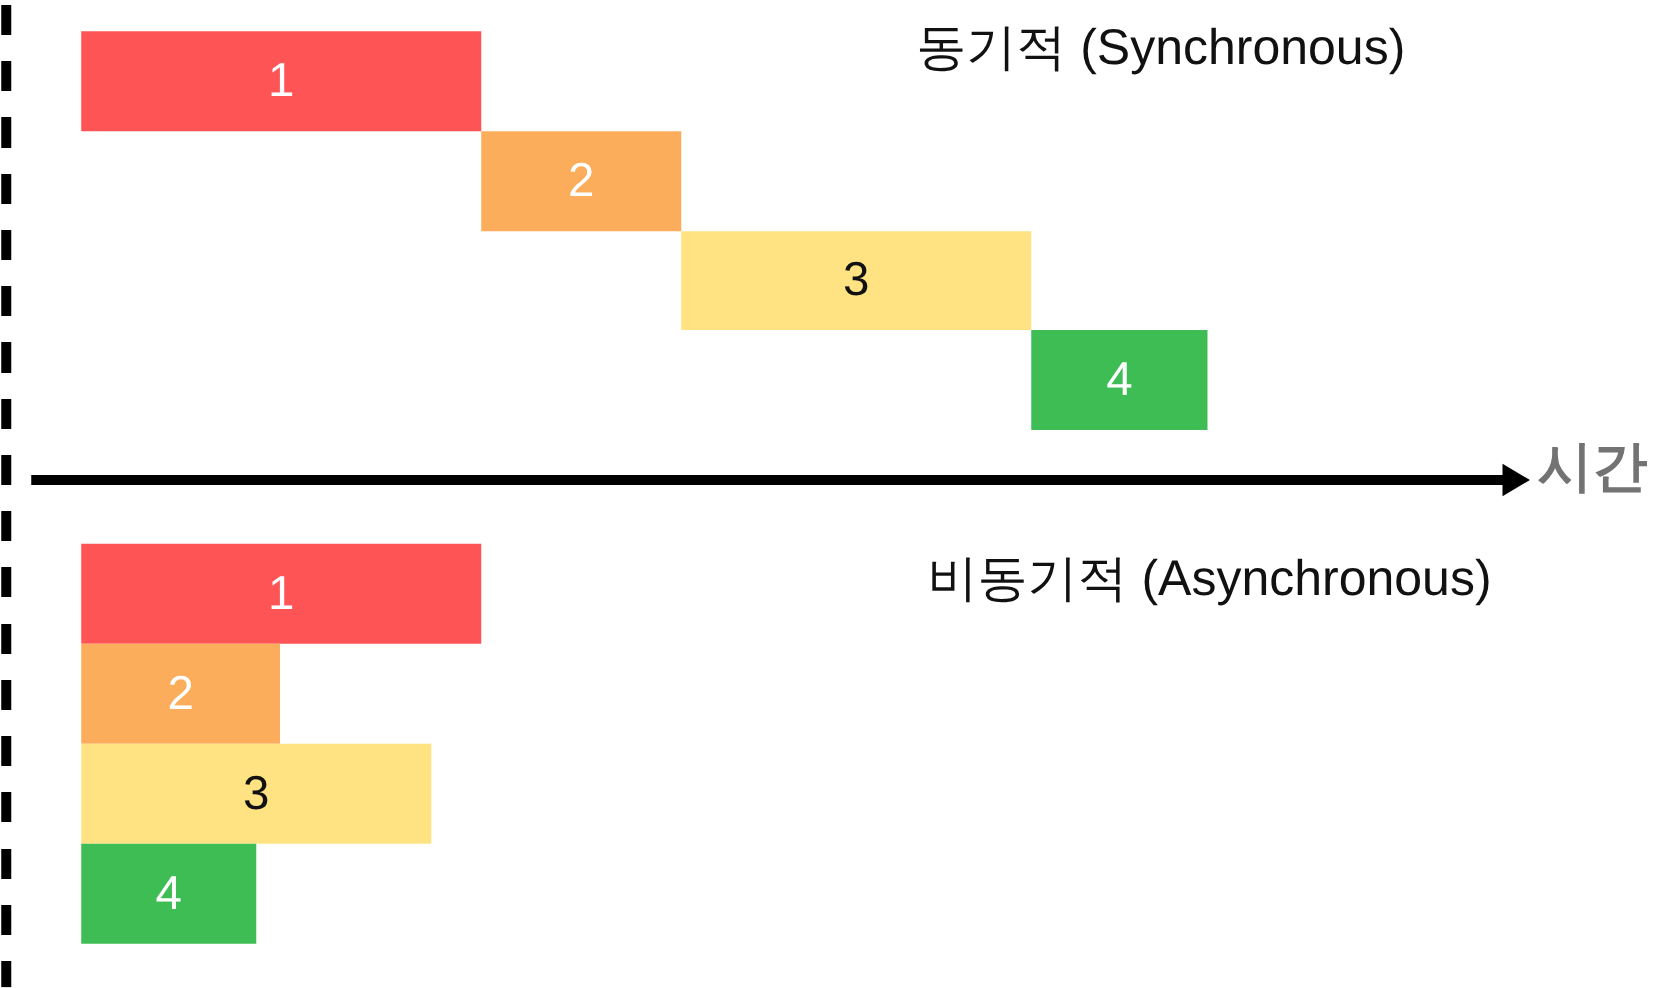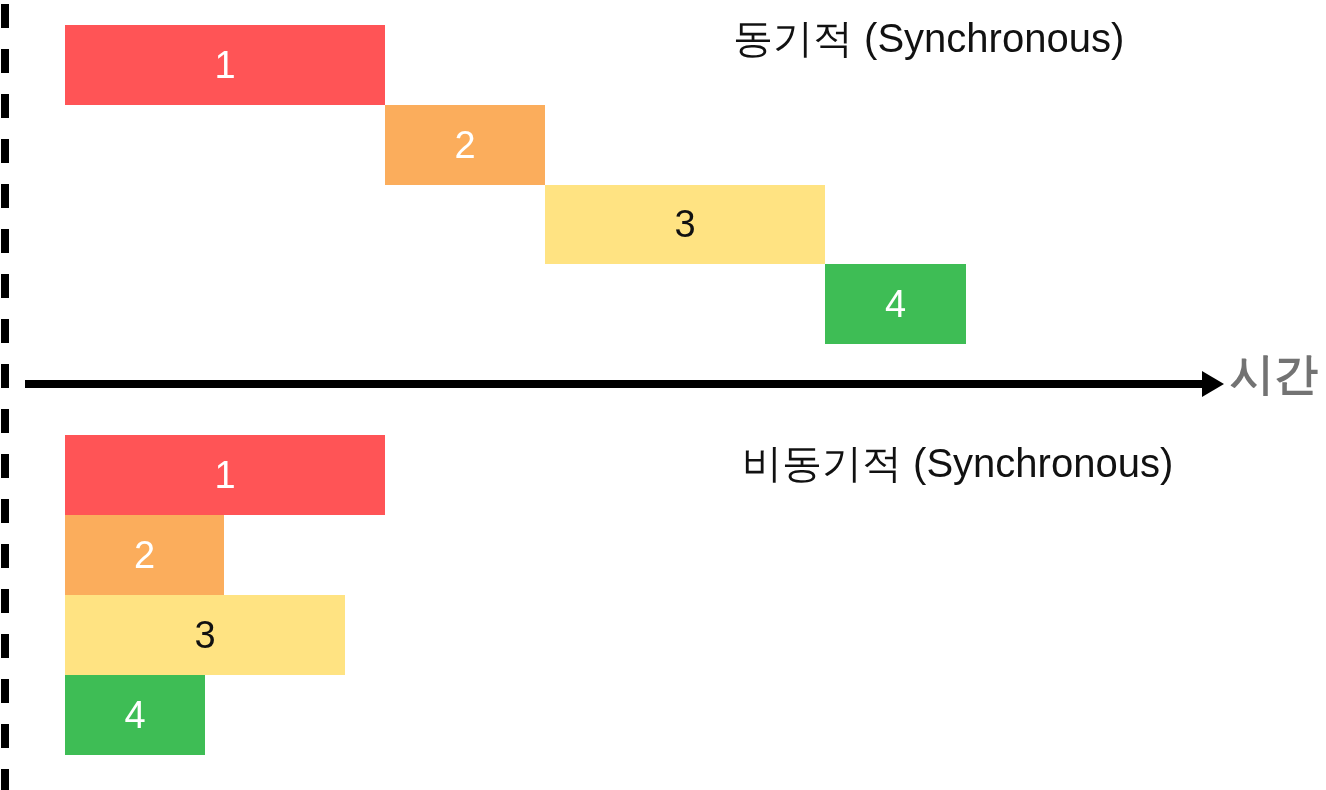--- a/index.html
+++ b/index.html
@@ -79,21 +79,21 @@
   }
 </style>
 </head>
 <body>
 
 <div class="canvas">
   <div class="dashed-line"></div>
 
   <div class="title sync-title">동기적 (Synchronous)</div>
 
-  <div class="title async-title">비동기적 (Synchronous)</div>
+  <div class="title async-title">비동기적 (Asynchronous)</div>
 
   <div id="bars-layer">
       <div class="bar" style="left: 65px; top: 25px; width: 320px; height: 80px; background: rgb(255, 84, 86); color: rgb(255, 255, 255);">1</div>
       <div class="bar" style="left: 385px; top: 105px; width: 160px; height: 80px; background: rgb(251, 173, 92); color: rgb(255, 255, 255);">2</div>
       <div class="bar" style="left: 545px; top: 185px; width: 280px; height: 79px; background: rgb(255, 227, 130); color: rgb(17, 17, 17);">3</div>
       <div class="bar" style="left: 825px; top: 264px; width: 141px; height: 80px; background: rgb(62, 189, 85); color: rgb(255, 255, 255);">4</div>
       <div class="bar" style="left: 65px; top: 435px; width: 320px; height: 80px; background: rgb(255, 84, 86); color: rgb(255, 255, 255);">1</div>
       <div class="bar" style="left: 65px; top: 515px; width: 159px; height: 80px; background: rgb(251, 173, 92); color: rgb(255, 255, 255);">2</div>
       <div class="bar" style="left: 65px; top: 595px; width: 280px; height: 80px; background: rgb(255, 227, 130); color: rgb(17, 17, 17);">3</div>
       <div class="bar" style="left: 65px; top: 675px; width: 140px; height: 80px; background: rgb(62, 189, 85); color: rgb(255, 255, 255);">4</div>

